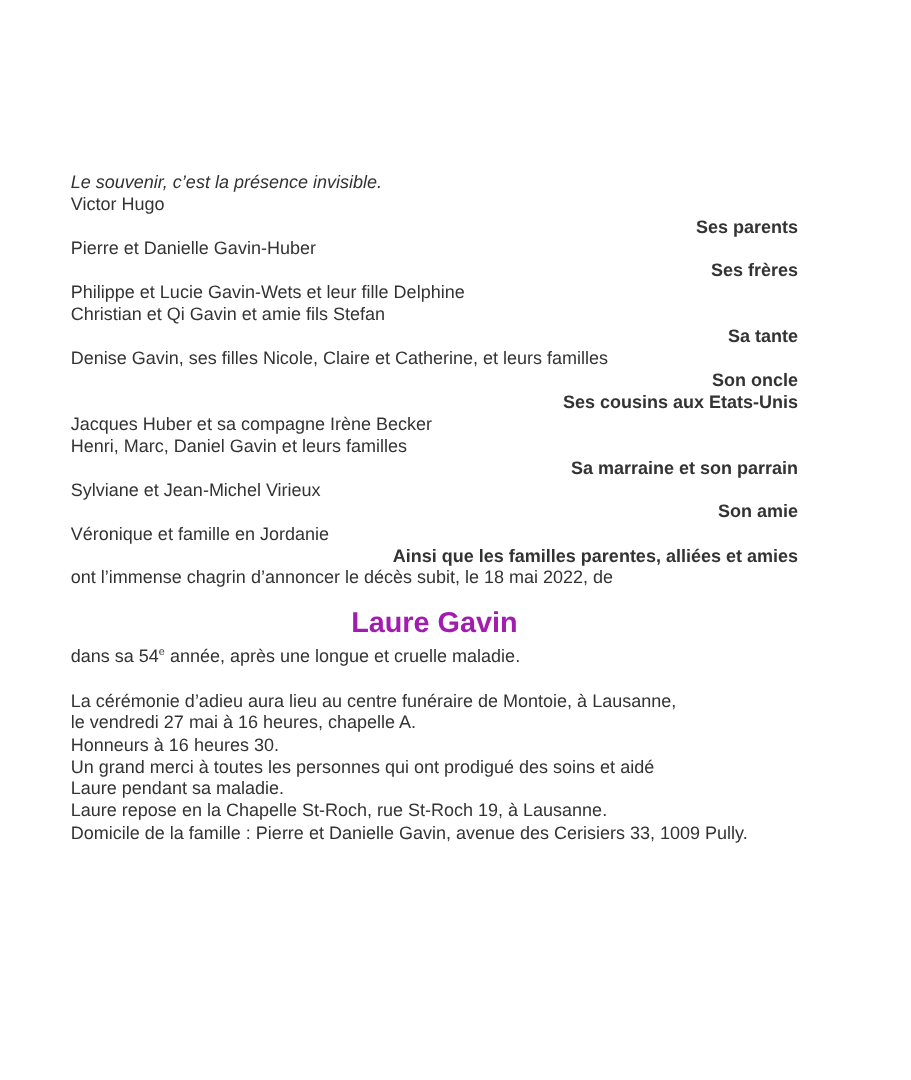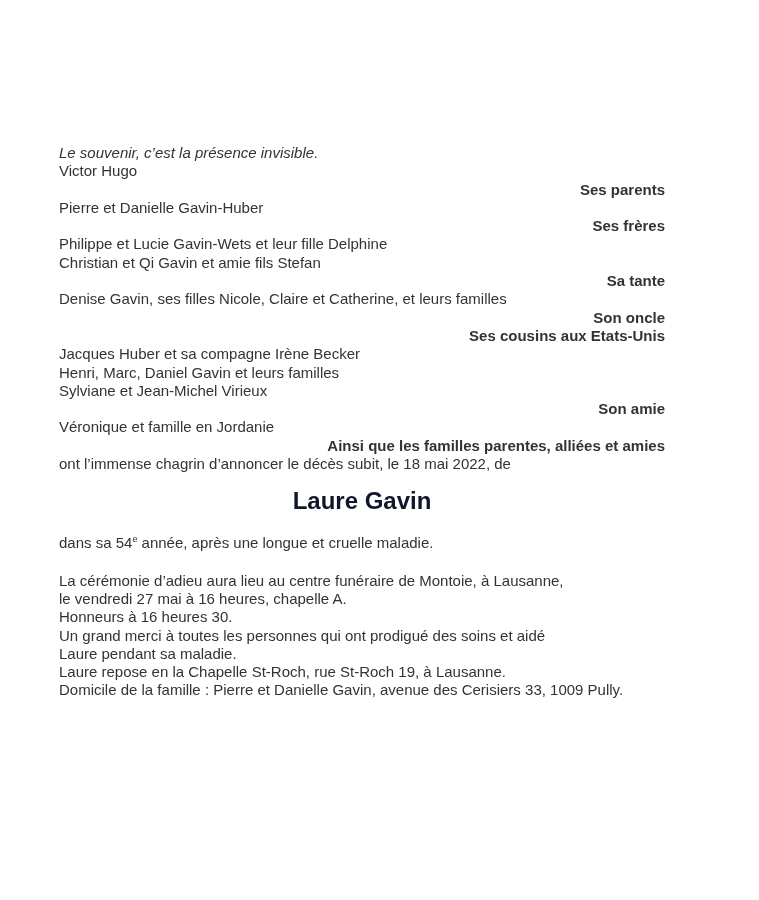--- a/index.html
+++ b/index.html
@@ -30,24 +30,24 @@
     font-style: italic;
   }
   .line { white-space: nowrap; }
   .bold { font-weight: bold; text-align: right; }
   .deceased-name {
     margin: 14px 0 0 0;
     text-align: center;
     font-size: 24px;
     line-height: 28px;
     font-weight: bold;
-    color: #0f172a;
+    color: #a21caf;
   }
   .age-line {
-    margin-top: 19px;
+    margin-top: 5px;
   }
   .age-line sup {
     font-size: 9px;
     line-height: 0;
     vertical-align: super;
   }
   .details-block {
     margin-top: 19px;
   }
 </style>
@@ -66,20 +66,21 @@
       <div class="line">Pierre et Danielle Gavin-Huber</div>
       <div class="line bold">Ses frères</div>
       <div class="line">Philippe et Lucie Gavin-Wets et leur fille Delphine</div>
       <div class="line">Christian et Qi Gavin et amie fils Stefan</div>
       <div class="line bold">Sa tante</div>
       <div class="line">Denise Gavin, ses filles Nicole, Claire et Catherine, et leurs familles</div>
       <div class="line bold">Son oncle</div>
       <div class="line bold">Ses cousins aux Etats-Unis</div>
       <div class="line">Jacques Huber et sa compagne Irène Becker</div>
       <div class="line">Henri, Marc, Daniel Gavin et leurs familles</div>
+      <div class="line bold">Sa marraine et son parrain</div>
       <div class="line">Sylviane et Jean-Michel Virieux</div>
       <div class="line bold">Son amie</div>
       <div class="line">Véronique et famille en Jordanie</div>
     </div>
 
   <div class="line bold">Ainsi que les familles parentes, alliées et amies</div>
   <div class="line">ont l’immense chagrin d’annoncer le décès subit, le 18 mai 2022, de</div>
 
   <div class="deceased-name">Laure Gavin</div>
 

